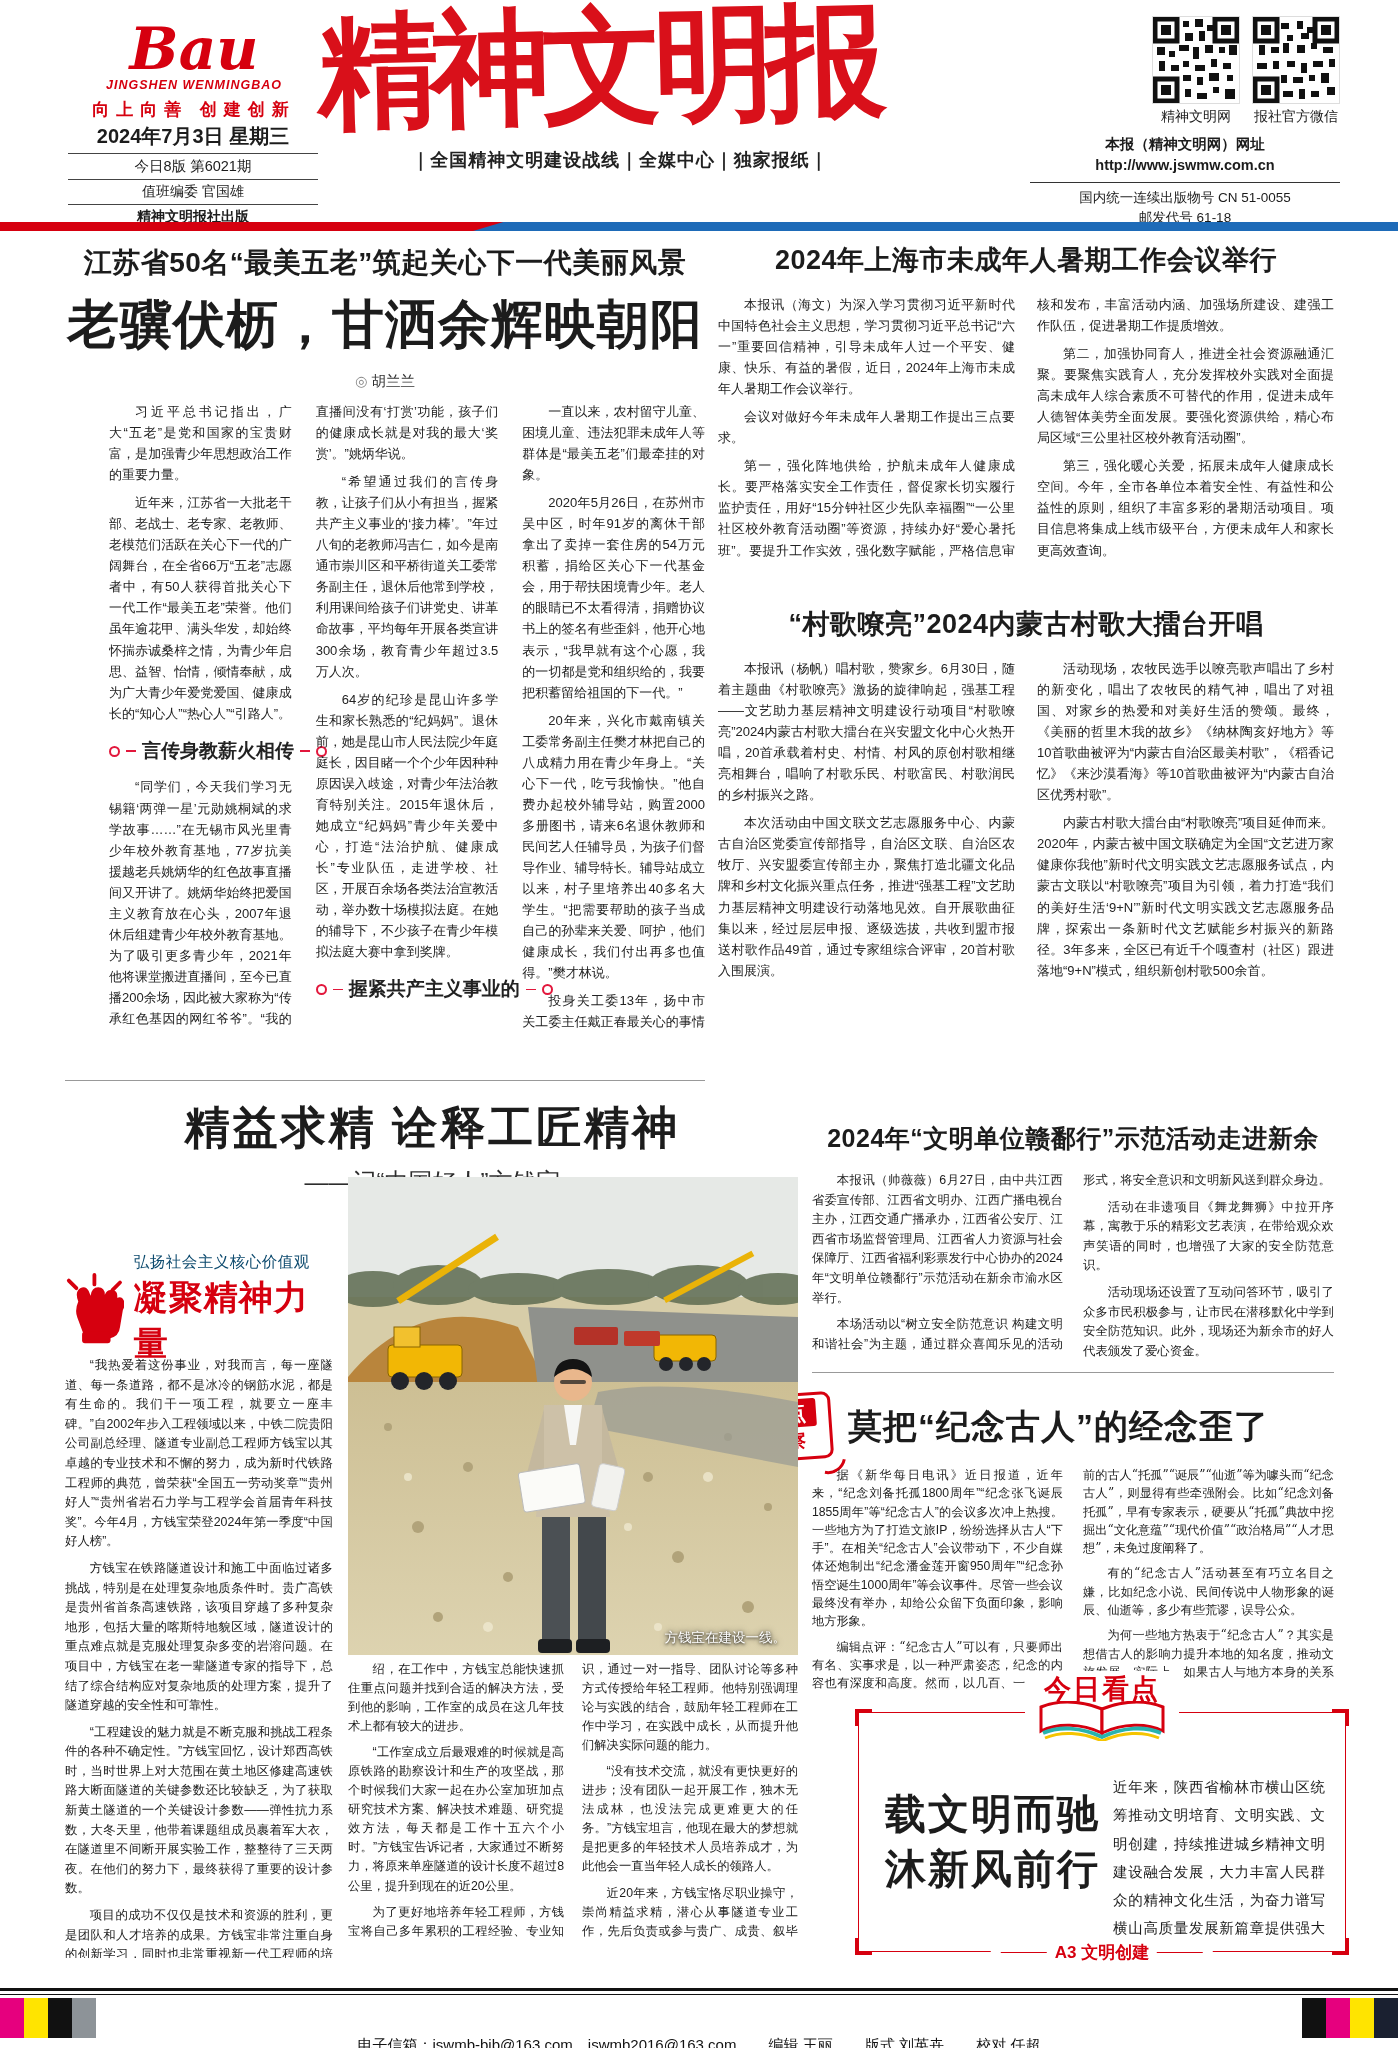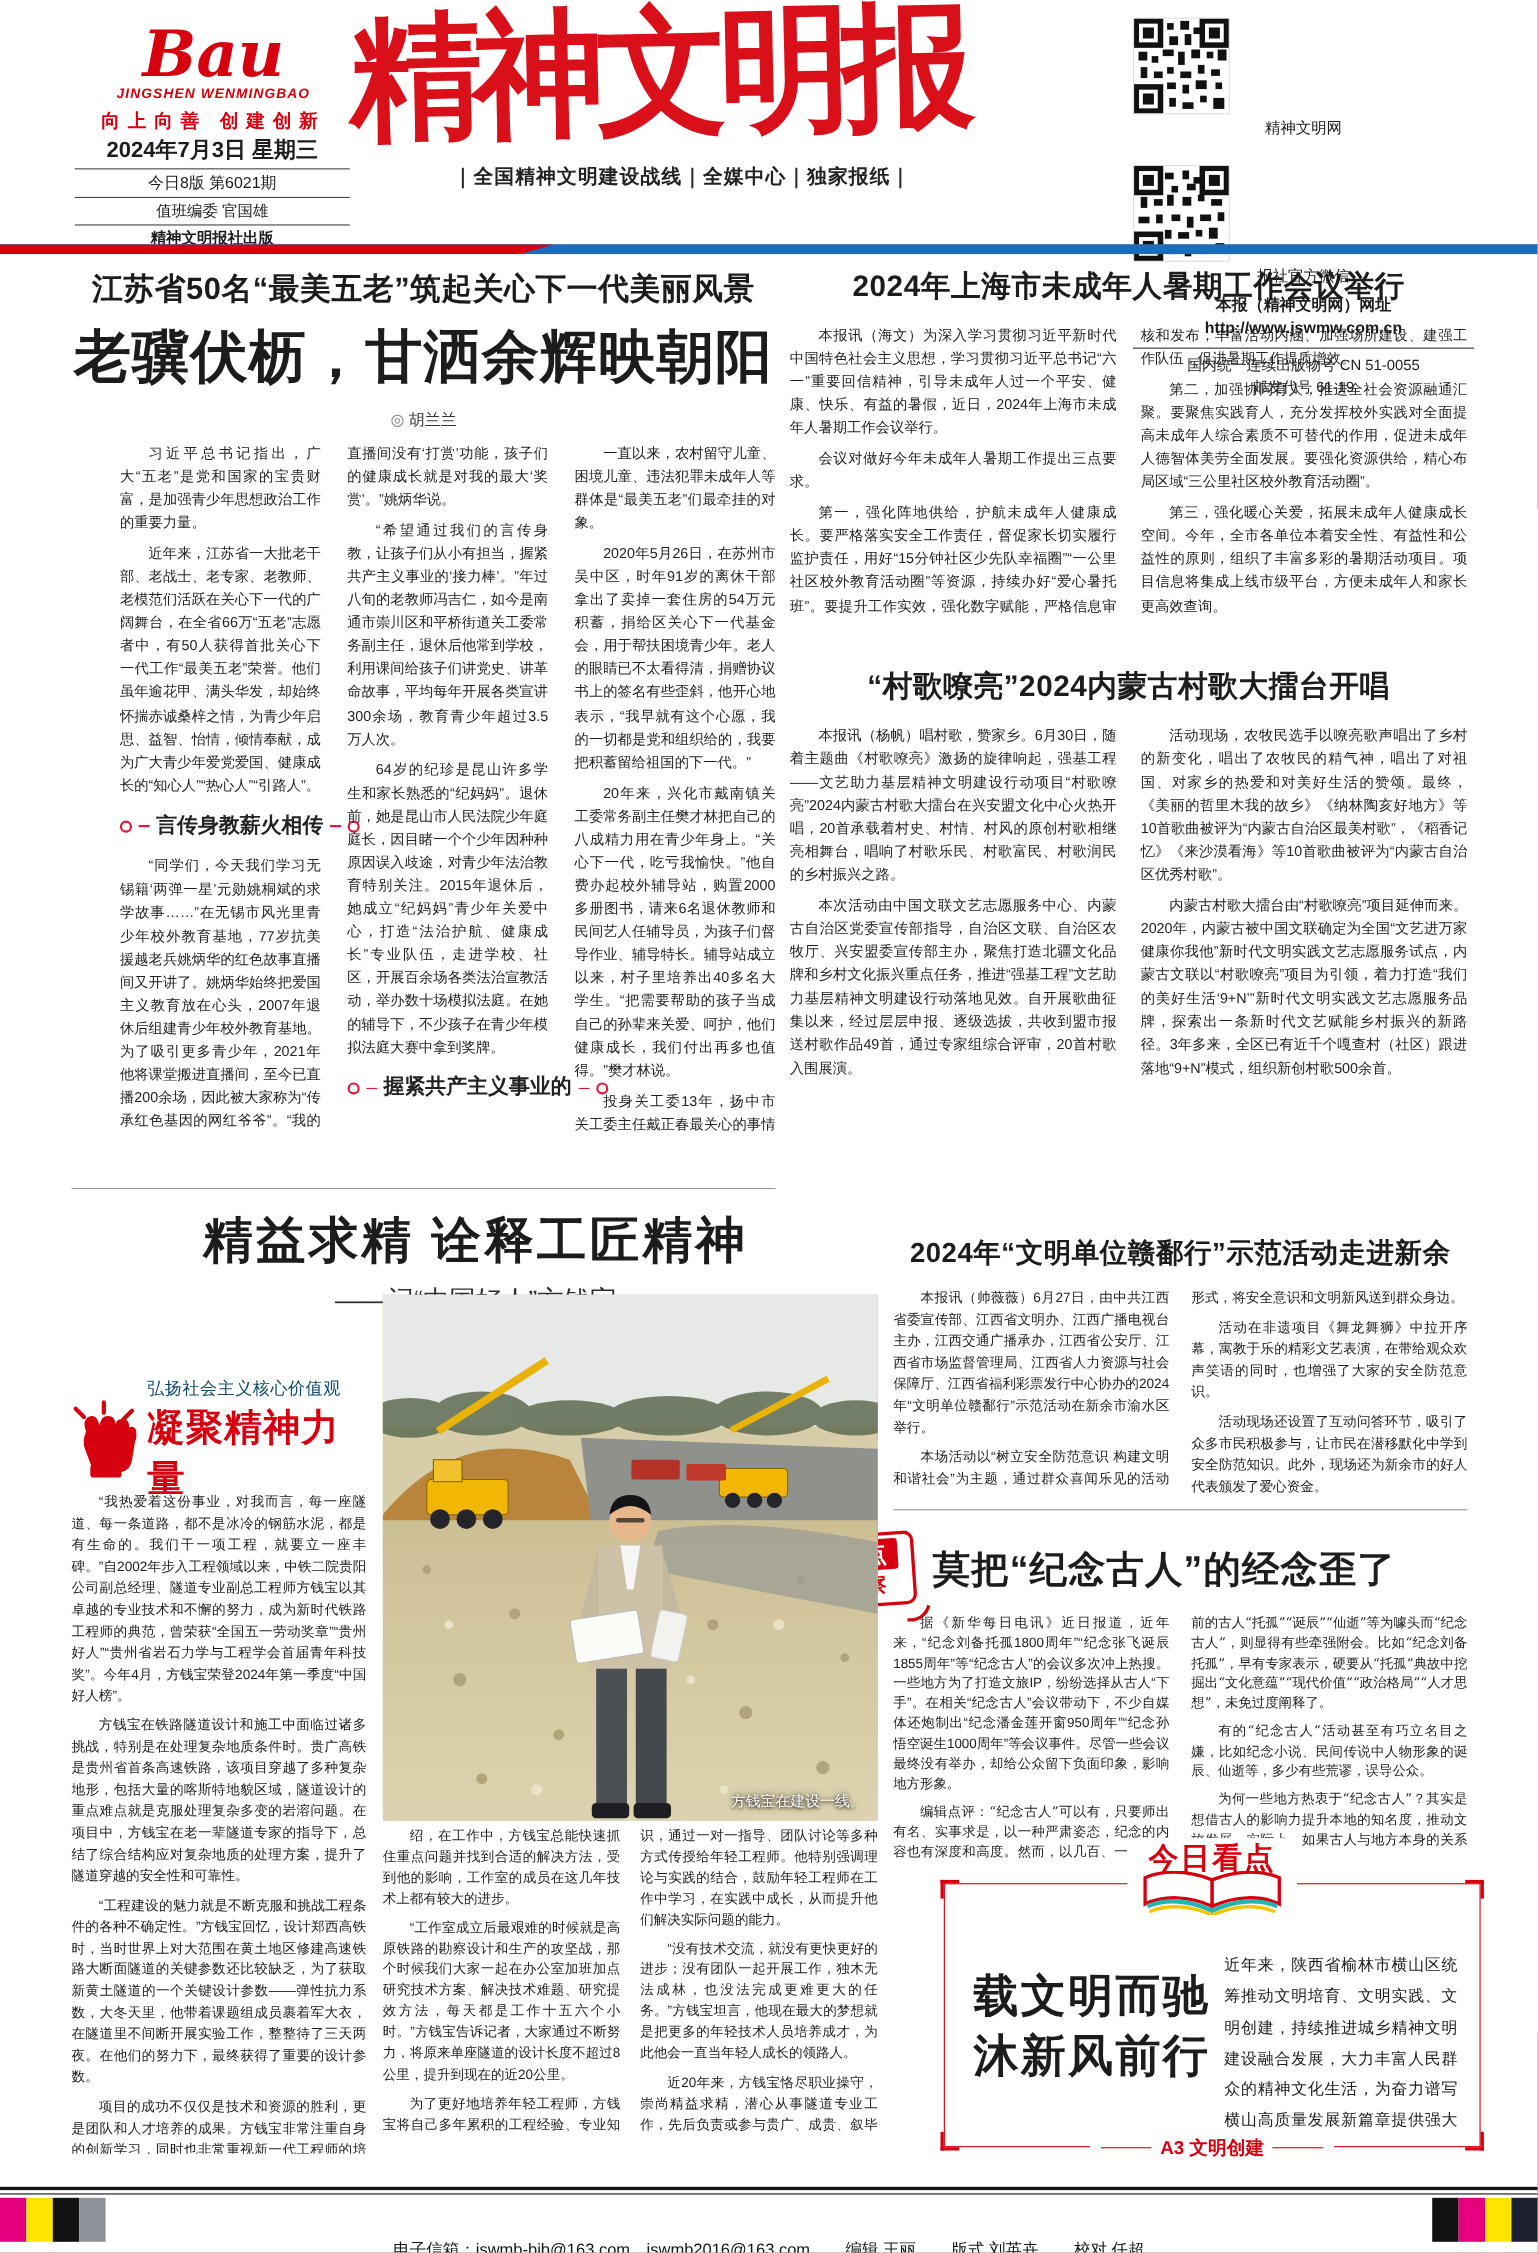--- a/index.html
+++ b/index.html
@@ -102,21 +102,21 @@
     <div class="rule-row" style="font-size:14px;">值班编委 官国雄</div>
     <div class="rule-row" style="font-size:14px;font-weight:bold;">精神文明报社出版</div>
   </div>
 
   <div class="abs" style="left:318px;top:2px;width:600px;">
     <div class="masthead">精神文明报</div>
   </div>
   <div class="abs tagline" style="left:340px;top:148px;width:560px;">｜全国精神文明建设战线｜全媒中心｜独家报纸｜</div>
 
   <div class="abs" style="left:1030px;top:16px;width:310px;">
-    <div style="display:flex;justify-content:flex-end;gap:24px;flex-direction:column;">
+    <div style="display:flex;justify-content:flex-end;gap:12px;">
       <div>
         <div class="qr">
           <svg width="86" height="86" viewBox="0 0 86 86">
             <rect x="2" y="2" width="22" height="22" fill="none" stroke="#111" stroke-width="5"></rect>
               <rect x="8" y="8" width="10" height="10" fill="#111"></rect>
             <rect x="62" y="2" width="22" height="22" fill="none" stroke="#111" stroke-width="5"></rect>
               <rect x="68" y="8" width="10" height="10" fill="#111"></rect>
             <rect x="2" y="62" width="22" height="22" fill="none" stroke="#111" stroke-width="5"></rect>
               <rect x="8" y="68" width="10" height="10" fill="#111"></rect>
             <g fill="#111">
@@ -191,21 +191,21 @@
         </div>
         <div class="qr-label">报社官方微信</div>
       </div>
     </div>
     <div class="site" style="margin-top:8px;">
       <div>本报（精神文明网）网址</div>
       <div>http://www.jswmw.com.cn</div>
     </div>
     <div class="cnline">
       <div>国内统一连续出版物号 CN 51-0055</div>
-      <div>邮发代号 61-19</div>
+      <div>邮发代号 61-18</div>
     </div>
   </div>
 
   <div class="abs bar" style="left:0;top:222px;width:1398px;">
       <div class="red"></div>
     </div>
 
   <div class="abs" style="left:65px;top:244px;width:640px;">
     <div class="kicker">江苏省50名“最美五老”筑起关心下一代美丽风景</div>
     <div class="main-headline">老骥伏枥，甘洒余辉映朝阳</div>

